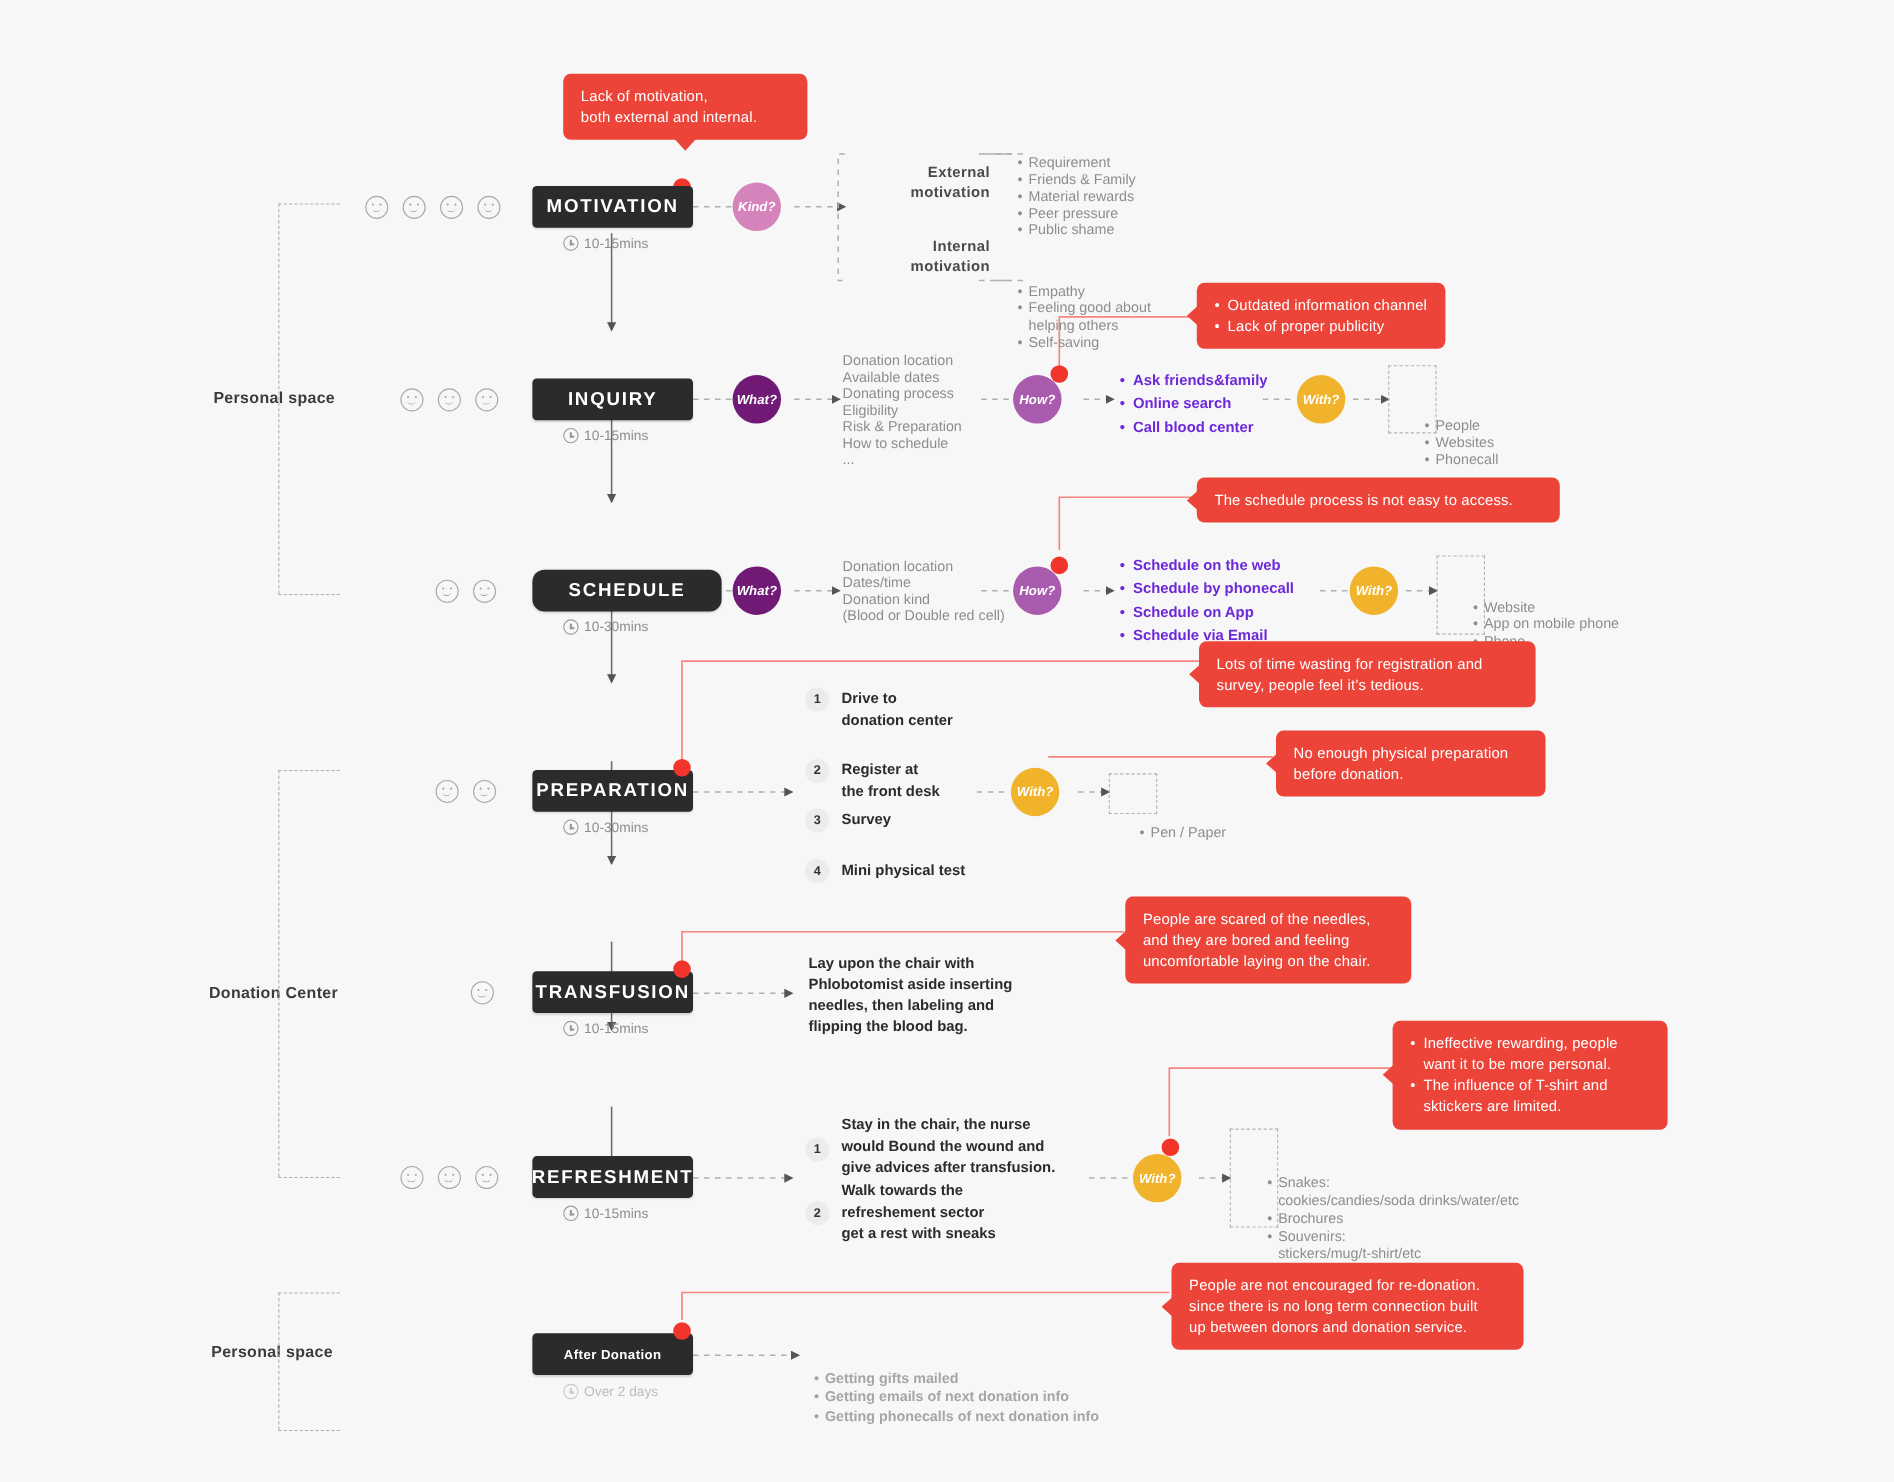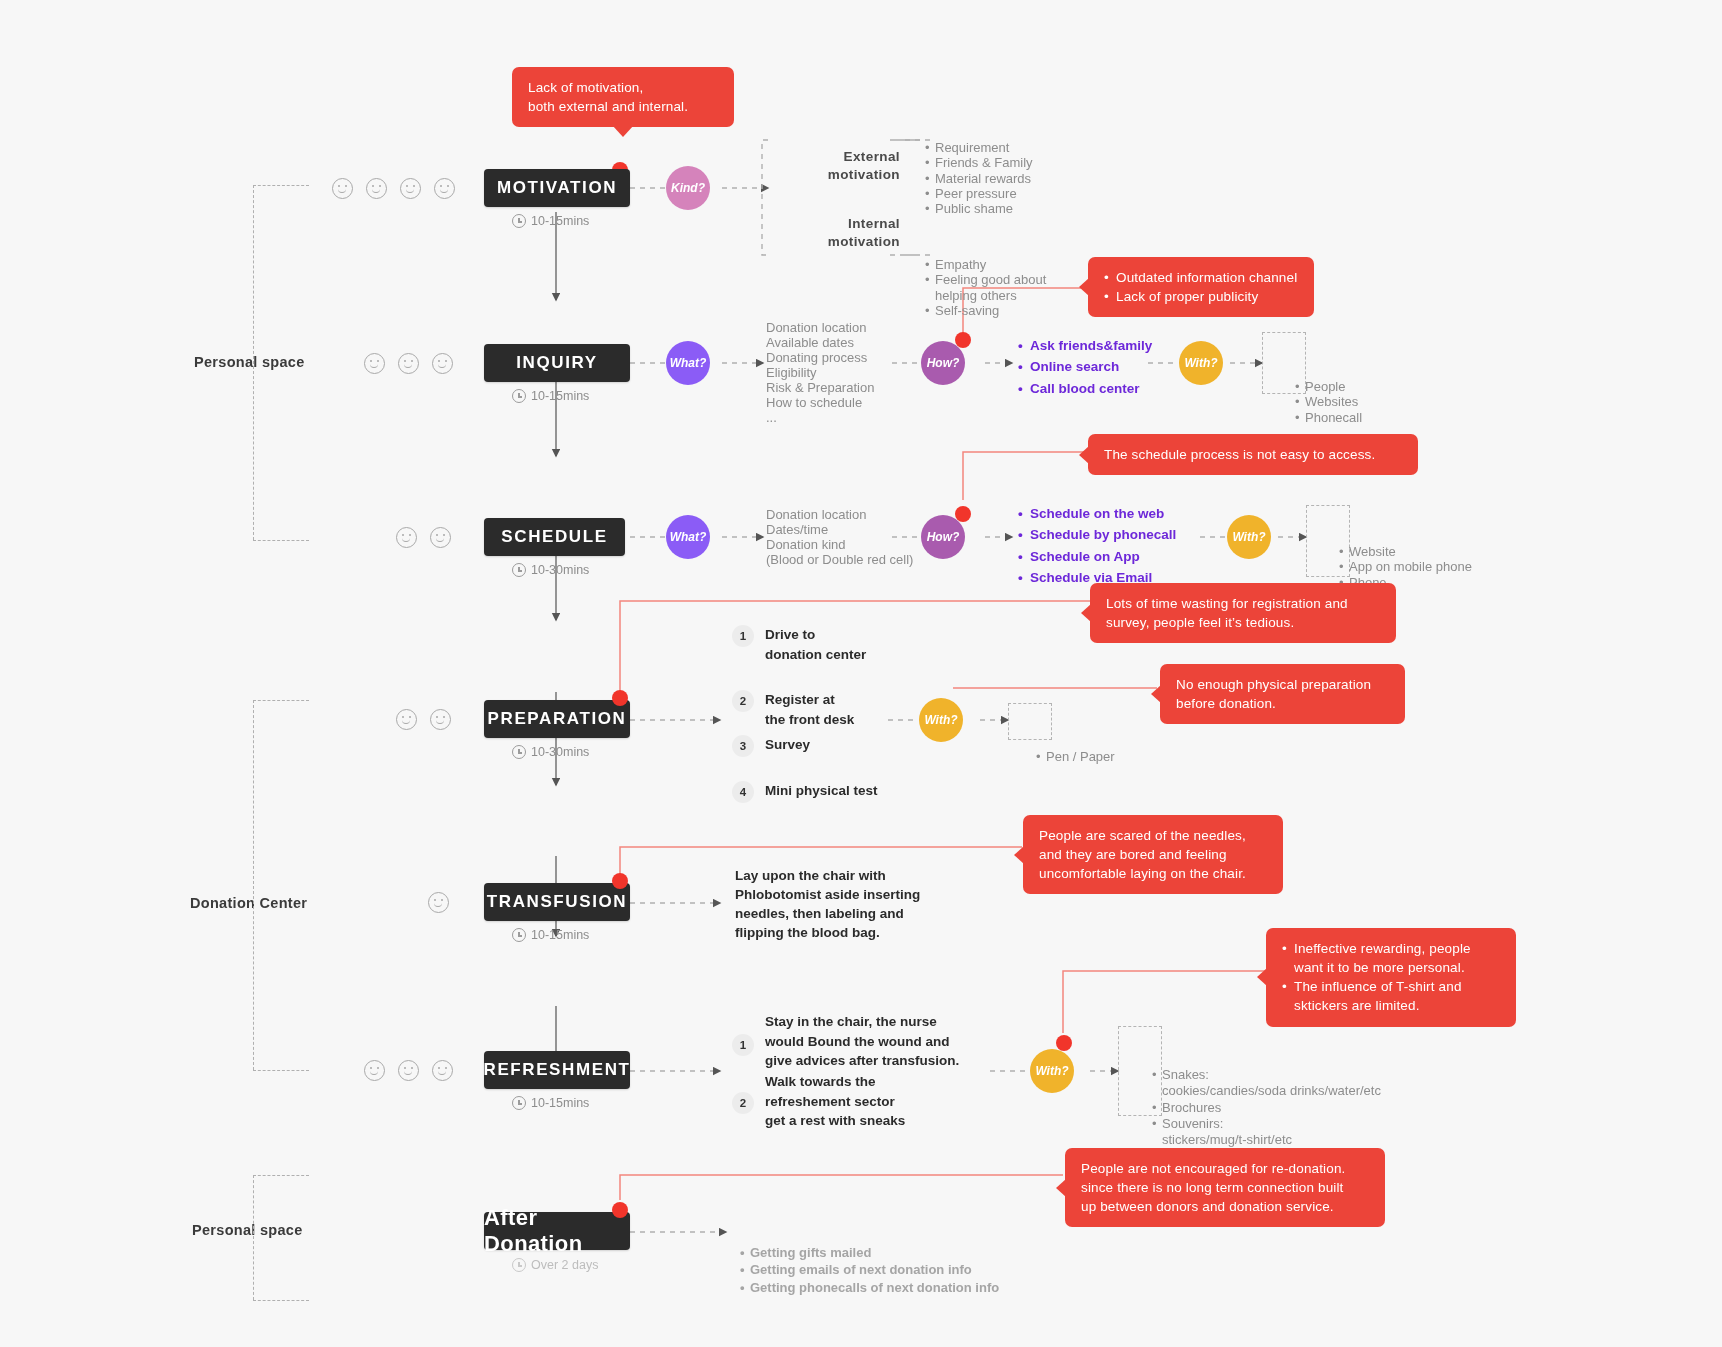--- a/index.html
+++ b/index.html
@@ -18,21 +18,21 @@
     background:#2b2b2b;
     border-radius:4px;
     color:#fff;
     display:flex; align-items:center; justify-content:center;
     font-weight:bold;
     letter-spacing:1.6px;
     font-size:17px;
     height:38px;
     box-shadow:0 1px 2px rgba(0,0,0,.15);
   }
-  .stage-box.mixedcase { letter-spacing:0.4px; font-size:22px; }
+  .stage-box.mixedcase { letter-spacing:0.4px; font-size:12px; }
 
   
   .duration {
     position:absolute;
     display:flex; align-items:center; gap:5px;
     color:#8d8d8d; font-size:12.5px;
   }
   .duration .clk {
     width:14px;height:14px;border:1.4px solid #9b9b9b;border-radius:50%;
     position:relative; flex:0 0 auto;
@@ -55,21 +55,21 @@
 
   
   .qbubble {
     position:absolute;
     border-radius:50%;
     display:flex;align-items:center;justify-content:center;
     color:#fff;font-style:italic;font-weight:bold;font-size:12px;
     width:44px;height:44px;
   }
   .q-kind{background:#d583bb;}
-  .q-what{background:#8b5cf6;}
+  .q-what{background:#701a75;}
   .q-how{background:#a95bae;}
   .q-with{background:#f0b32b;}
 
   
   .pain {
     position:absolute;
     background:#ec4439;
     color:#fff;
     border-radius:7px;
     padding:11px 16px;
@@ -332,21 +332,21 @@
   <ul class="bullets" data-name="inquiry-with-items" style="left:1295px; top:343px;">
     <li data-name="list-item">People</li>
     <li data-name="list-item">Websites</li>
     <li data-name="list-item">Phonecall</li>
   </ul>
 
   <div class="pain tail-left" data-name="pain-point-schedule" style="left:1088px; top:434px; width:330px;">
     <div data-name="pain-line">The schedule process is not easy to access.</div>
   </div>
 
-  <div class="stage-box" data-name="stage-schedule" style="left:484px; top:518px; width:141px;">SCHEDULE</div>
+  <div class="stage-box" data-name="stage-schedule" style="left:484px; top:518px; width:172px;border-radius:11px;">SCHEDULE</div>
   <div class="duration" data-name="duration-schedule" style="left:512px; top:563px;">
     <span class="clk" data-name="clock-icon"></span>
     <span data-name="duration-label">10-30mins</span>
   </div>
   <div class="smiley-row" data-name="smileys-schedule" style="left:396px; top:527px;">
     <span class="smiley" data-name="smiley-icon">
         <i class="l"></i>
         <i class="r"></i>
         <u></u>
       </span>

